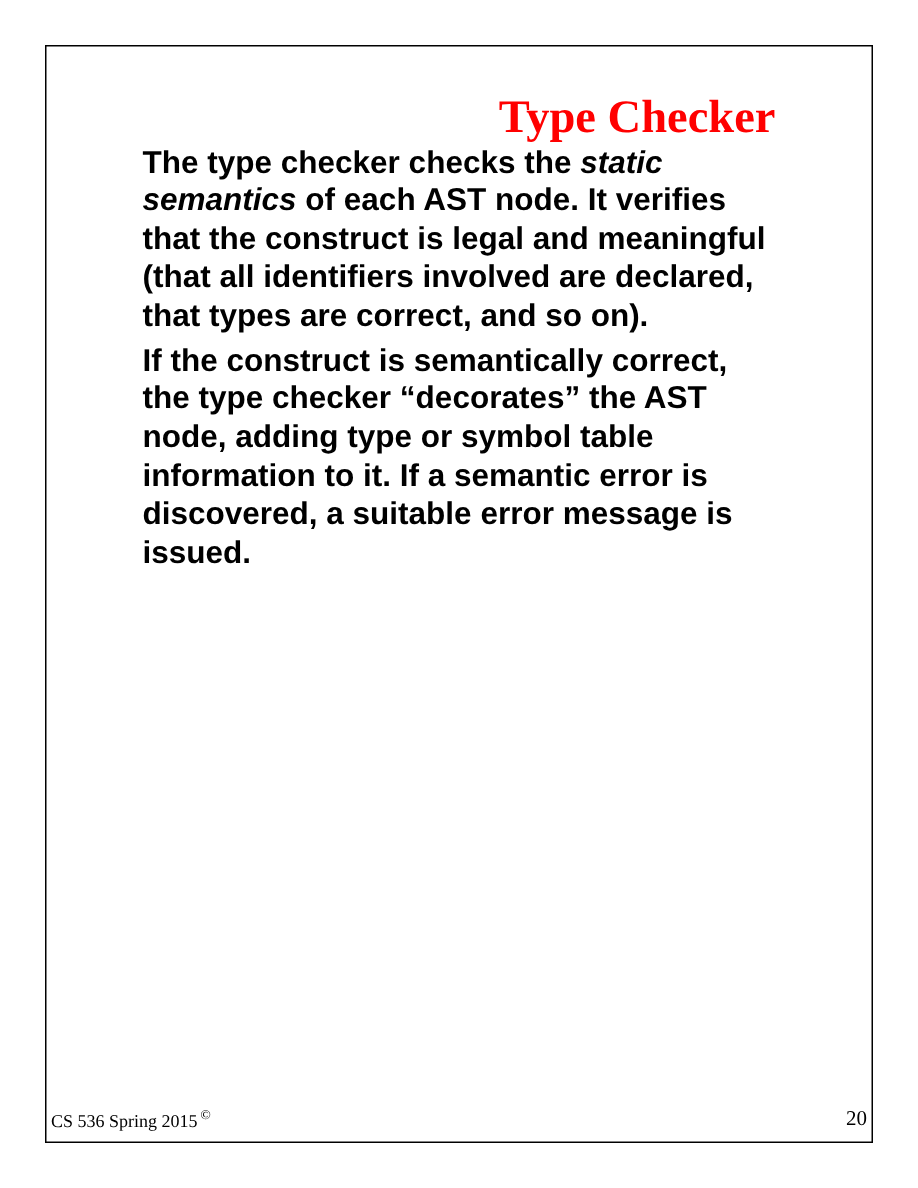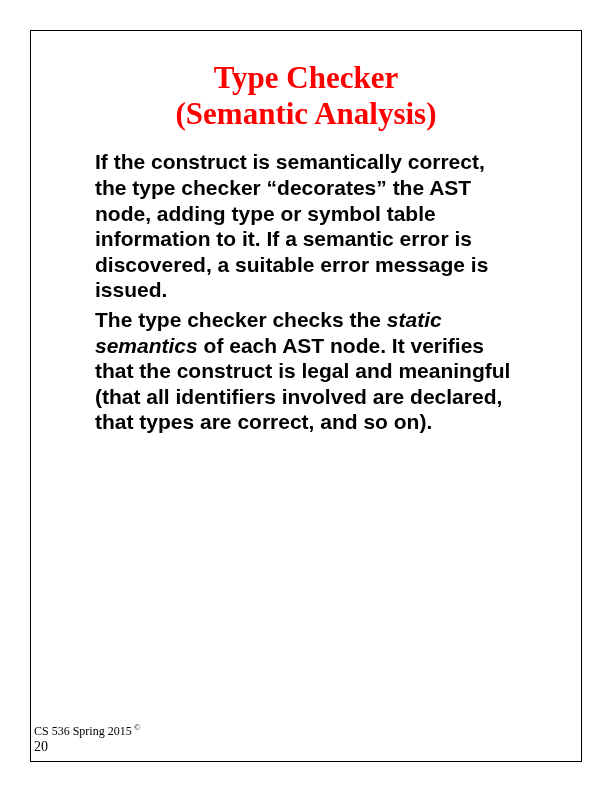--- a/index.html
+++ b/index.html
@@ -18,22 +18,21 @@
     bottom: 30px;
     border: 1px solid #000;
   }
   .content {
     position: absolute;
     top: 60px;
     left: 95px;
     right: 95px;
   }
   .title-block {
-    text-align: center;
-    margin-bottom: 18px;
+    text-align: right;
   }
   .title-line {
     color: #ff0000;
     font-family: 'Times New Roman', Times, serif;
     font-weight: bold;
     font-size: 31px;
     line-height: 1.15;
   }
   .body-para {
     font-family: Verdana, Geneva, sans-serif;
@@ -46,24 +45,24 @@
   .italic {
     font-style: italic;
   }
   .footer {
     position: absolute;
     bottom: 37px;
     left: 34px;
     right: 34px;
     display: flex;
     justify-content: space-between;
+    align-items: flex-end;
     font-family: 'Times New Roman', Times, serif;
     font-size: 12px;
     color: #000;
-    flex-direction: column;
   }
   .footer-left {
     display: flex;
     align-items: flex-start;
   }
   .copyright {
     font-size: 9px;
     margin-left: 2px;
     margin-top: -2px;
   }
@@ -72,28 +71,27 @@
   }
 </style>
 </head>
 <body>
 
 <div class="page-border"></div>
 
 <div class="content">
   <div class="title-block">
     <div class="title-line">Type Checker</div>
-    <div class="title-line">(Semantic Analysis)</div>
   </div>
-
-  <p class="body-para">If the construct is semantically correct, the type checker “decorates” the AST node, adding type or symbol table information to it. If a semantic error is discovered, a suitable error message is issued.</p>
 
   <p class="body-para">
     <span>The type checker checks the </span><span class="italic">static semantics</span><span> of each AST node. It verifies that the construct is legal and meaningful (that all identifiers involved are declared, that types are correct, and so on).</span>
   </p>
+
+  <p class="body-para">If the construct is semantically correct, the type checker “decorates” the AST node, adding type or symbol table information to it. If a semantic error is discovered, a suitable error message is issued.</p>
 
 </div>
 
 <div class="footer">
   <div class="footer-left">
     <span>CS 536  Spring 2015</span>
     <span class="copyright">©</span>
   </div>
   <span class="page-num">20</span>
 </div>

